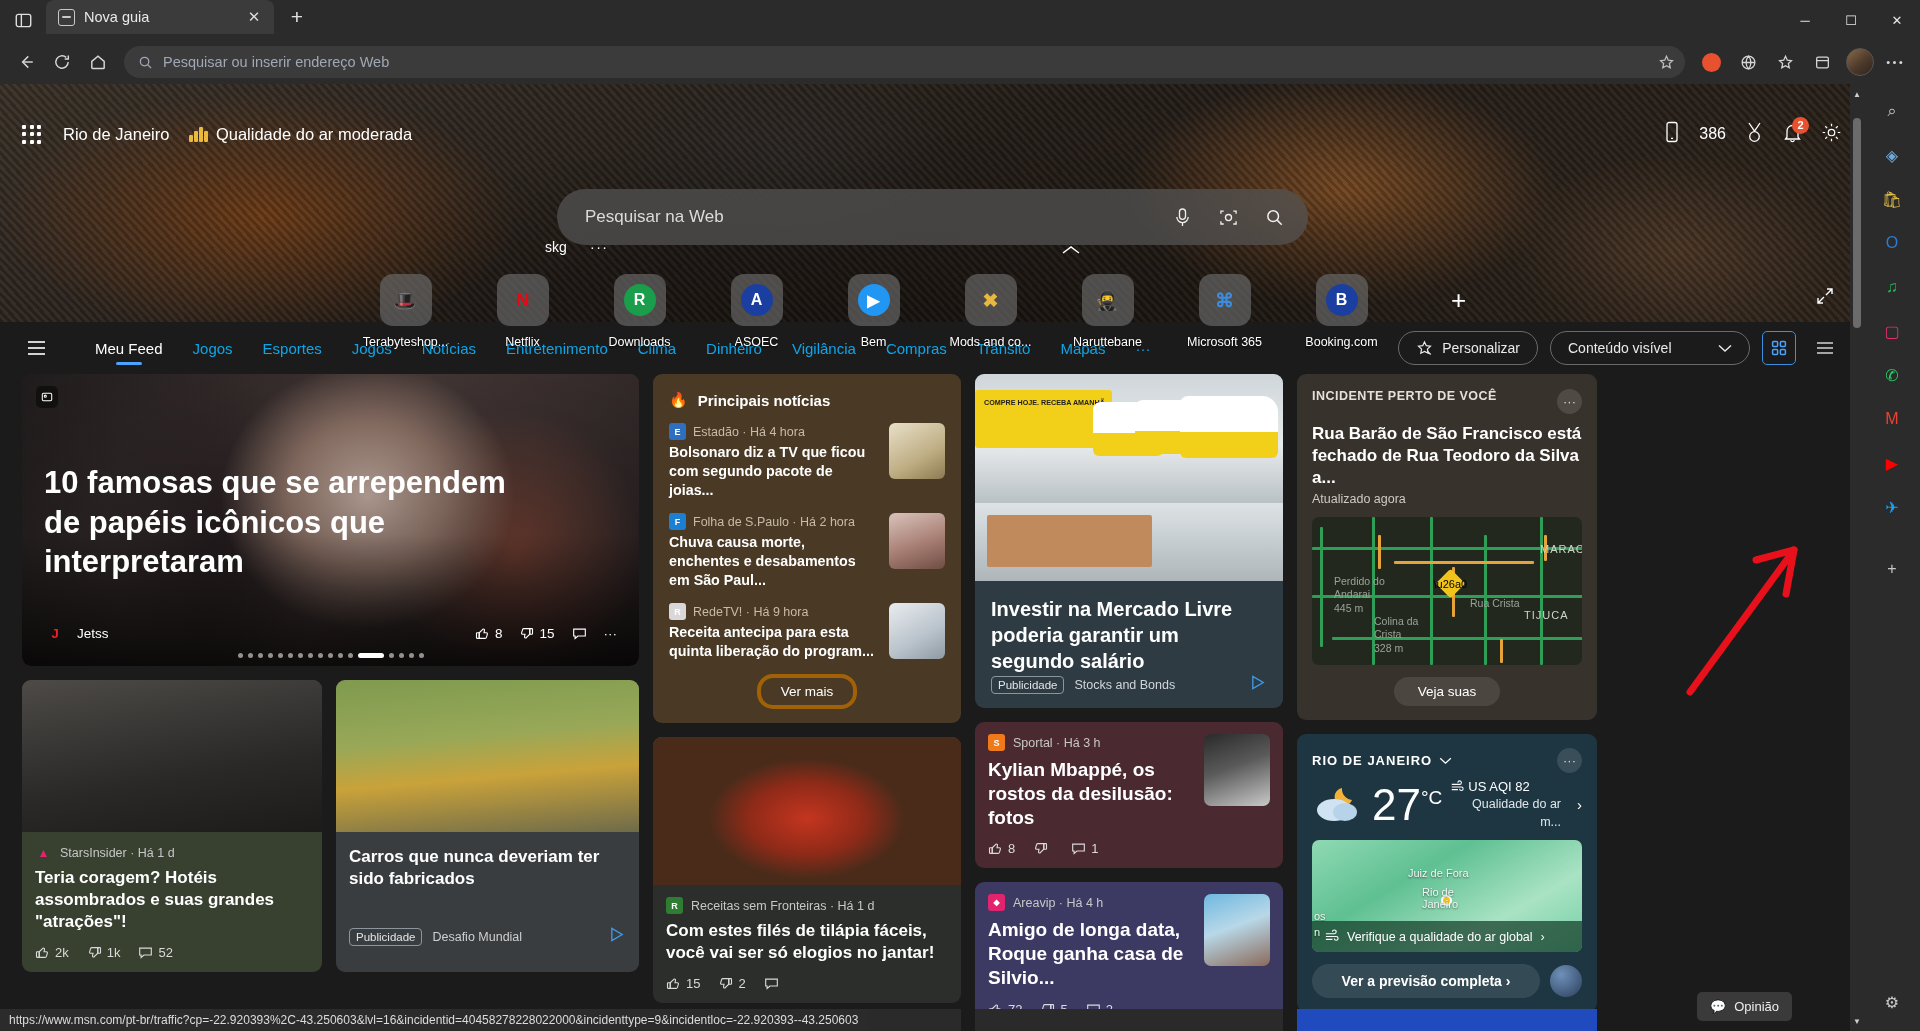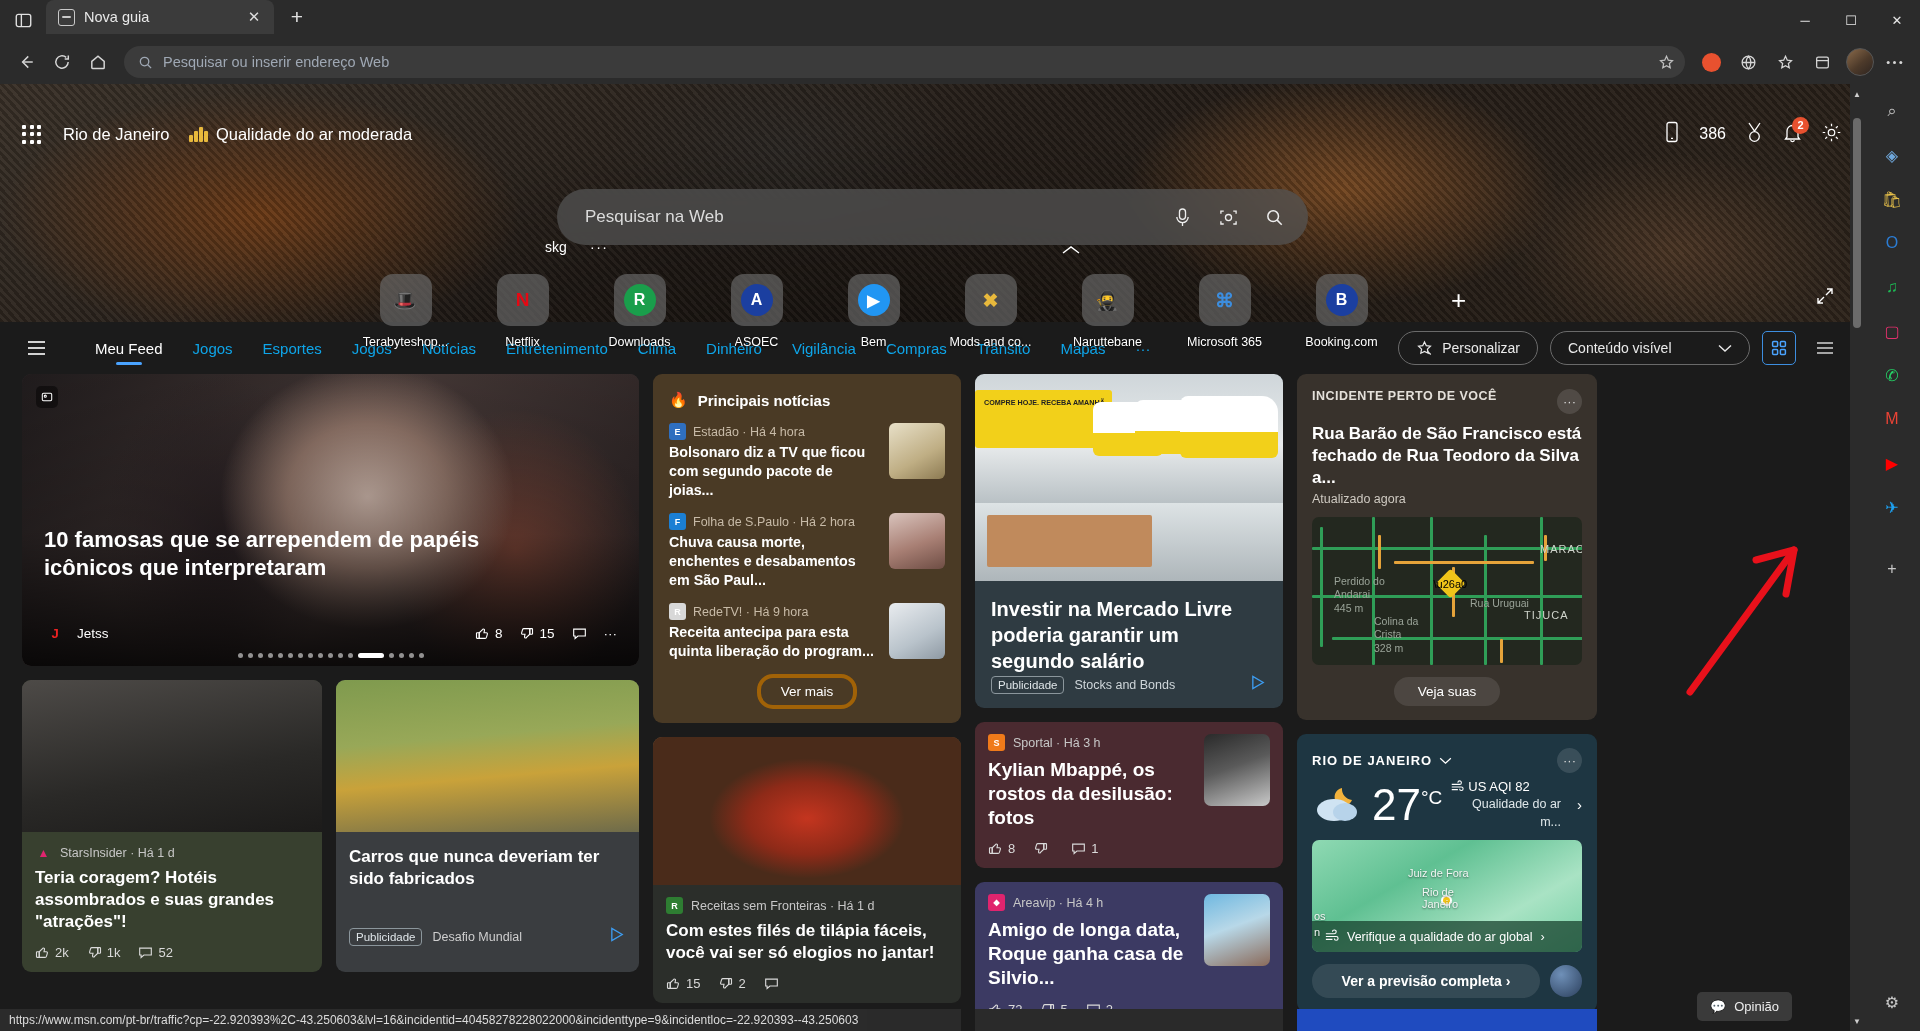--- a/index.html
+++ b/index.html
@@ -183,21 +183,21 @@
     position:absolute;inset:0;
     background:
       radial-gradient(ellipse 210px 190px at 56% 42%, #d8c0b4 0%, #9d7f72 38%, transparent 70%),
       radial-gradient(ellipse 160px 220px at 32% 55%, #2a2124 0%, transparent 72%),
       radial-gradient(ellipse 180px 200px at 80% 60%, #7d4638 0%, transparent 70%),
       linear-gradient(120deg,#241f20,#4a3c3a 52%,#2b2324);
   }
   .story-hero .shade{position:absolute;inset:0;background:linear-gradient(to top,rgba(0,0,0,.82) 0%,rgba(0,0,0,.25) 45%,rgba(0,0,0,.12) 100%);}
   .story-hero h2{
     position:absolute;left:22px;right:120px;bottom:84px;color:#fff;
-    font-size:22px;line-height:1.28;font-weight:bold;
+    font-size:31px;line-height:1.28;font-weight:bold;
   }
   .story-foot{
     position:absolute;left:22px;right:22px;bottom:22px;display:flex;align-items:center;gap:11px;color:#fff;font-size:13.5px;
   }
   .src-logo{width:22px;height:22px;border-radius:4px;display:flex;align-items:center;justify-content:center;font-size:13px;font-weight:bold;}
   .reacts{margin-left:auto;display:flex;align-items:center;gap:17px;font-size:13.5px;}
   .react{display:flex;align-items:center;gap:5px;}
   .dots-row{
     position:absolute;bottom:8px;left:50%;transform:translateX(-50%);
     display:flex;align-items:center;gap:5px;
@@ -928,21 +928,21 @@
                 <span>\u26a0</span>
               </div>
           <div class="lbl cap" style="left: 228px; top: 26px; white-space: pre;">MARAC</div>
               <div class="lbl" style="left: 22px; top: 58px; white-space: pre;">Perdido do
 Andarai
 445 m</div>
               <div class="lbl cap" style="left: 212px; top: 92px; white-space: pre;">TIJUCA</div>
               <div class="lbl" style="left: 62px; top: 98px; white-space: pre;">Colina da
 Crista
 328 m</div>
-              <div class="lbl" style="left: 158px; top: 80px; white-space: pre;">Rua Uruguai</div>
+              <div class="lbl" style="left: 158px; top: 80px; white-space: pre;">Rua Crista</div>
             </div>
           <div class="veja">Veja suas</div>
         </div>
 
         <div class="card weather">
           <div class="w-head">
             <span class="w-city">
               <span>RIO DE JANEIRO</span>
               <svg width="13" height="8" viewBox="0 0 14 9" fill="none" stroke="#fff" stroke-width="1.4">
                   <path d="M1 1.5L7 7l6-5.5"></path>

